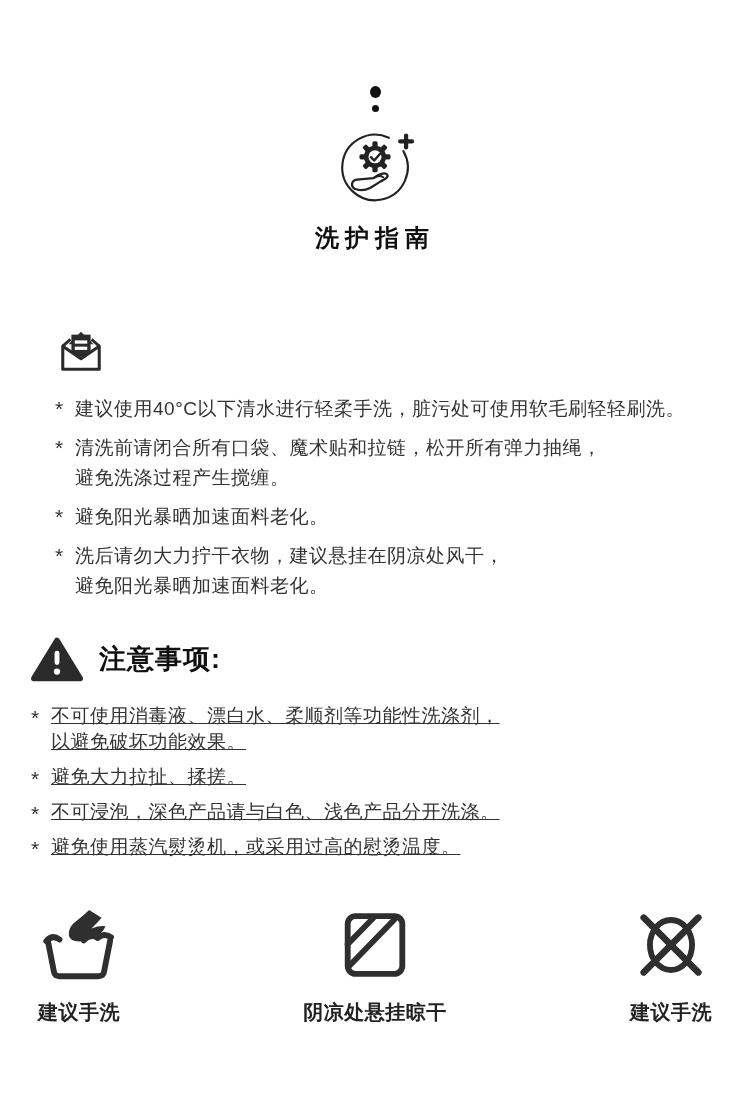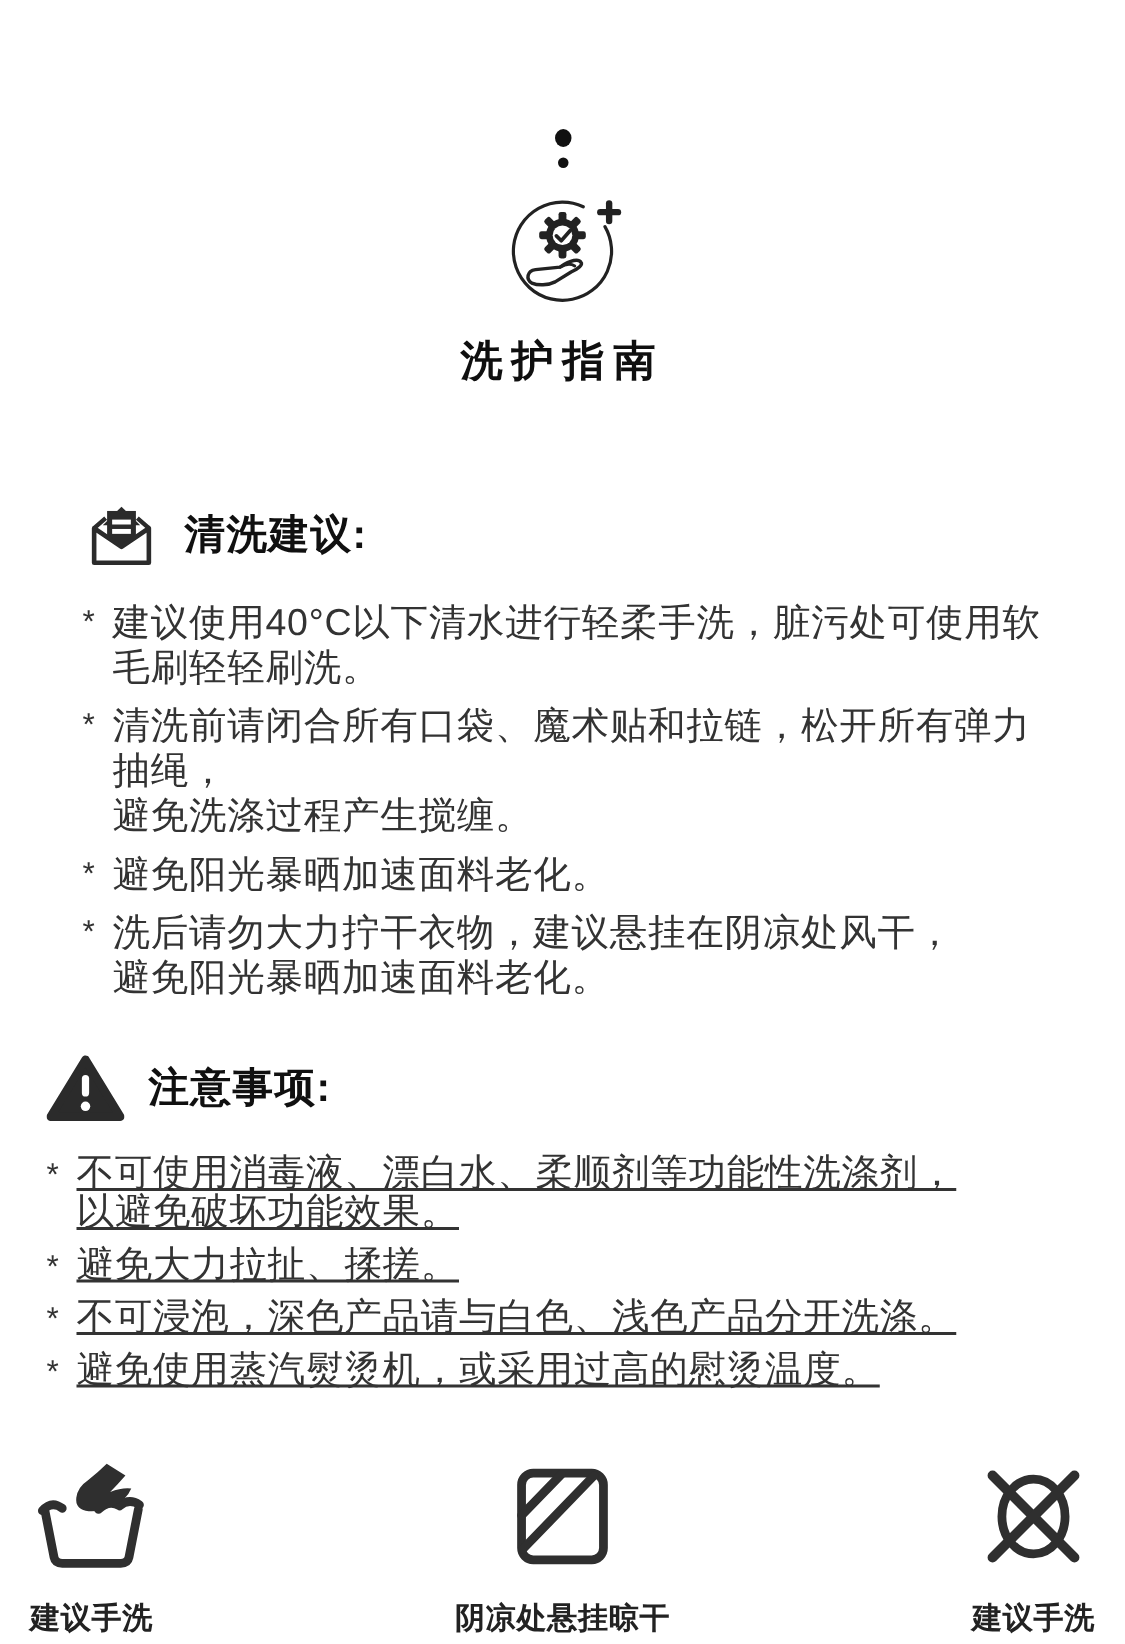--- a/index.html
+++ b/index.html
@@ -12,42 +12,42 @@
   
   .deco { display:flex; flex-direction:column; align-items:center; }
   .dot1 { width:11px; height:12px; border-radius:50%; background:#111; }
   .dot2 { width:7px; height:7px; border-radius:50%; background:#111; margin-top:7px; }
   
   .badge { display:flex; justify-content:center; margin-top:8px; }
   .badge svg { width:90px; height:90px; }
   
   .title {
     text-align:center; margin-top:12px;
-    font-size:28px; font-weight:800; letter-spacing:6px; color:#0f0f0f;
+    font-size:24px; font-weight:800; letter-spacing:6px; color:#0f0f0f;
   }
   
   .section { padding:0 55px; }
   .sec-head { display:flex; align-items:center; gap:16px; }
   .sec-head .sec-icon { width:52px; height:48px; flex:0 0 auto; }
   .sec-title { font-size:27px; font-weight:700; color:#101010; letter-spacing:1px; }
   .sec1 { margin-top:72px; }
   .sec2 { margin-top:34px;padding-left:31px; }
   .items { margin-top:20px; list-style:none; }
   .item { display:flex; margin-bottom:9px; }
   .item .star {
     flex:0 0 20px; font-size:21px; color:#333; transform:translateY(3px);
   }
   .item .txt {
-    font-size:25px; line-height:30px; color:#333;
+    font-size:19px; line-height:30px; color:#333;
     white-space:pre-line; letter-spacing:0.5px;
   }
   .sec2 .item .txt { line-height:26px;text-decoration:underline; }
   
   .care-row {
-    margin-top:46px; padding:0 20px;
+    margin-top:46px; padding:0 38px;
     display:flex; justify-content:space-between; align-items:flex-start;
   }
   .care { display:flex; flex-direction:column; align-items:center; }
   .care svg { width:80px; height:78px; }
   .care-label {
     margin-top:15px; font-size:20px; font-weight:600; color:#222;
     white-space:nowrap; letter-spacing:0.5px;
   }
   .ic { stroke:#2f2f2f; fill:none; stroke-width:7.5; stroke-linecap:round; stroke-linejoin:round; }
   .icx { stroke:#2f2f2f; fill:none; stroke-width:8.5; stroke-linecap:round; }
@@ -99,21 +99,20 @@
   <div class="section sec1">
     <div class="sec-head">
       <svg class="sec-icon" viewBox="0 0 52 50">
         <path d="M13 19 L26 6 L39 19 Z" fill="#2b2b2b"></path>
         <rect x="16" y="9" width="20" height="23" fill="#2b2b2b"></rect>
         <rect x="19.5" y="15" width="13" height="3.4" fill="#fff"></rect>
         <rect x="19.5" y="21.5" width="13" height="3.4" fill="#fff"></rect>
         <path d="M7 21 L15 14 M45 21 L37 14" stroke="#2b2b2b" stroke-width="3" fill="none"></path>
         <path d="M7 21 L26 34 L45 21 L45 45 L7 45 Z" fill="#fff" stroke="#2b2b2b" stroke-width="3.2" stroke-linejoin="round"></path>
       </svg>
-      <span class="sec-title">清洗建议:</span>
     </div>
     <ul class="items">
       <li class="item">
         <span class="star">*</span>
         <span class="txt">建议使用40°C以下清水进行轻柔手洗，脏污处可使用软毛刷轻轻刷洗。</span>
       </li>
       <li class="item">
         <span class="star">*</span>
         <span class="txt">清洗前请闭合所有口袋、魔术贴和拉链，松开所有弹力抽绳，
 避免洗涤过程产生搅缠。</span>

